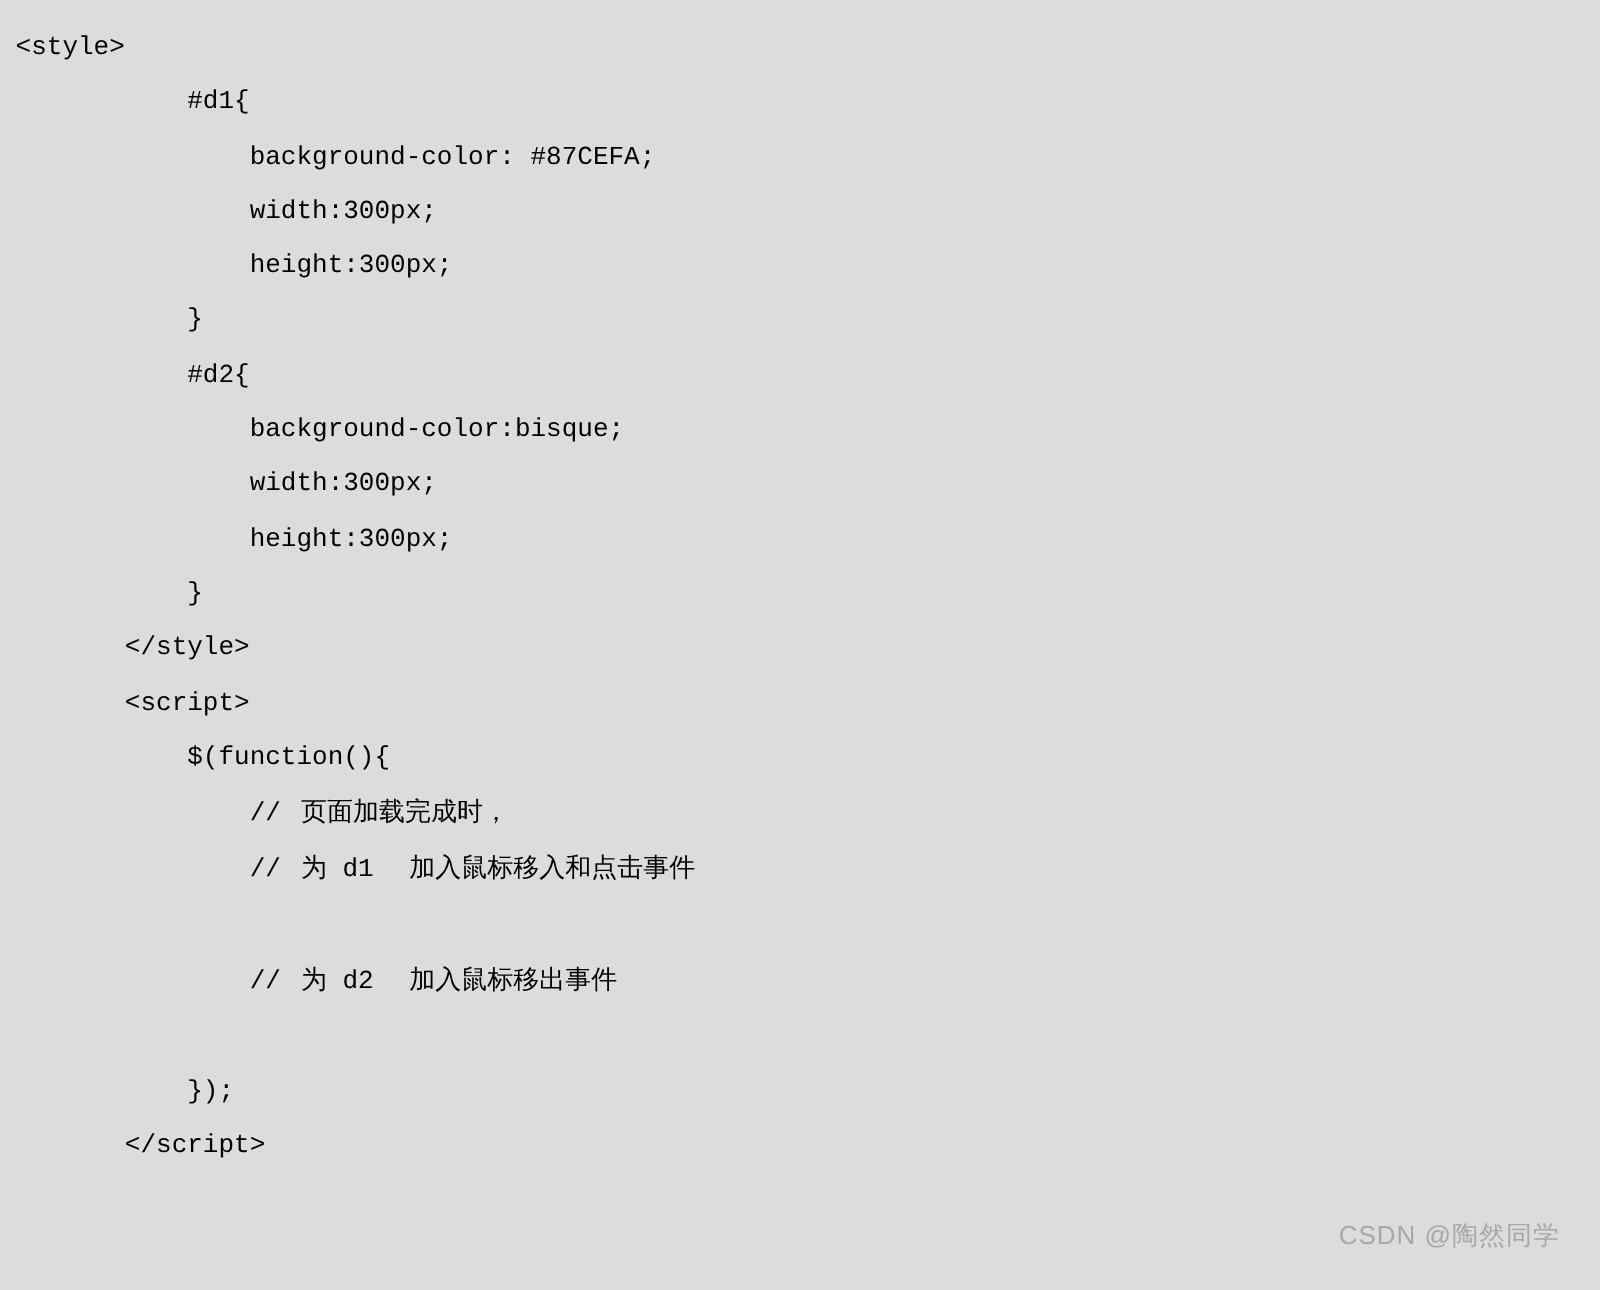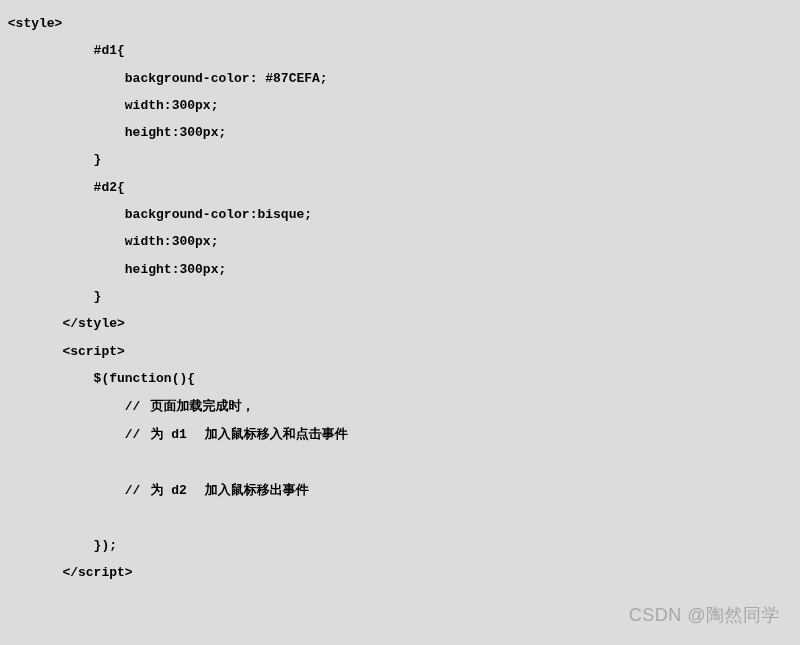--- a/index.html
+++ b/index.html
@@ -10,32 +10,31 @@
       color: #000;
       padding: 10px 0 10px 0;
       position: relative;
       width: 800px;
       height: 645px;
       overflow: hidden;
     }
     .code-block {
       line-height: 2.1;
       white-space: pre;
-      font-weight: bold;
     }
     .code-line {
       display: block;
     }
     .watermark {
       position: absolute;
       bottom: 18px;
       right: 20px;
       color: #a8a8a8;
       font-family: Arial, "Microsoft YaHei", sans-serif;
-      font-size: 18px;
+      font-size: 13px;
       letter-spacing: 0.5px;
     }
     .cjk {
       font-family: "Microsoft YaHei", "SimSun", sans-serif;
       margin-left: 10px;
     }
   </style>
 </head>
 <body>
 

